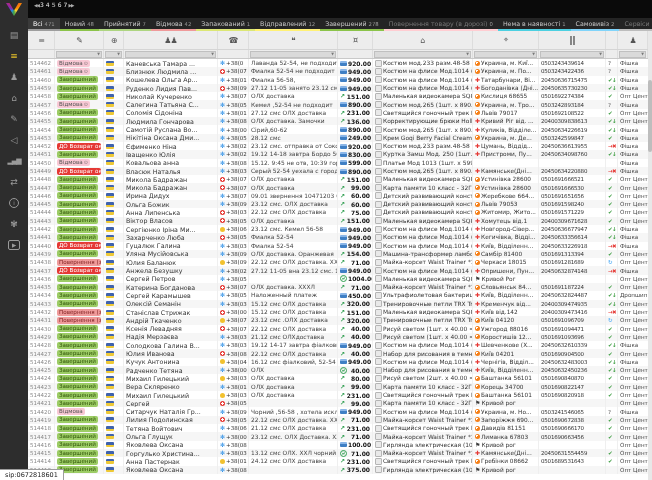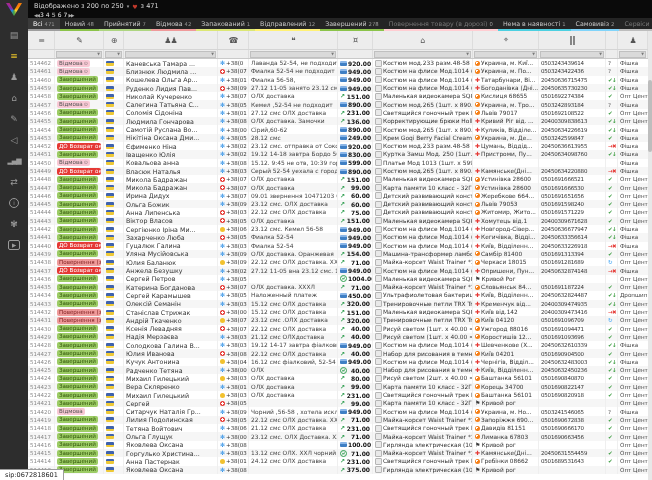--- a/index.html
+++ b/index.html
@@ -117,26 +117,20 @@
       </div>
       <div class="sbicon">
         <span class="g">✾</span>
       </div>
       <div class="sbicon boxed">
         <span class="g">▶</span>
       </div>
     </div>
 
   <div id="topbar">
-    <div id="tline1">
-      <span>Відображено з 200 по 250</span>
-      <span id="caret">▾</span>
-      <span id="heart">♥</span>
-      <span>з 471</span>
-    </div>
     <div id="tline2">
       <span id="pages"><span class="pgnav">◀◀</span><span class="pgn">3</span><span class="pgn">4</span><span class="pgn cur">5</span><span class="pgn">6</span><span class="pgn">7</span><span class="pgnav">▶▶</span></span>
     </div>
   </div>
 
   <div id="tabs">
       <div class="tab active" style="border-bottom-color: rgb(158, 158, 158);">
         <span class="tlbl">Всі</span>
         <span class="tcnt">471</span>
       </div>

